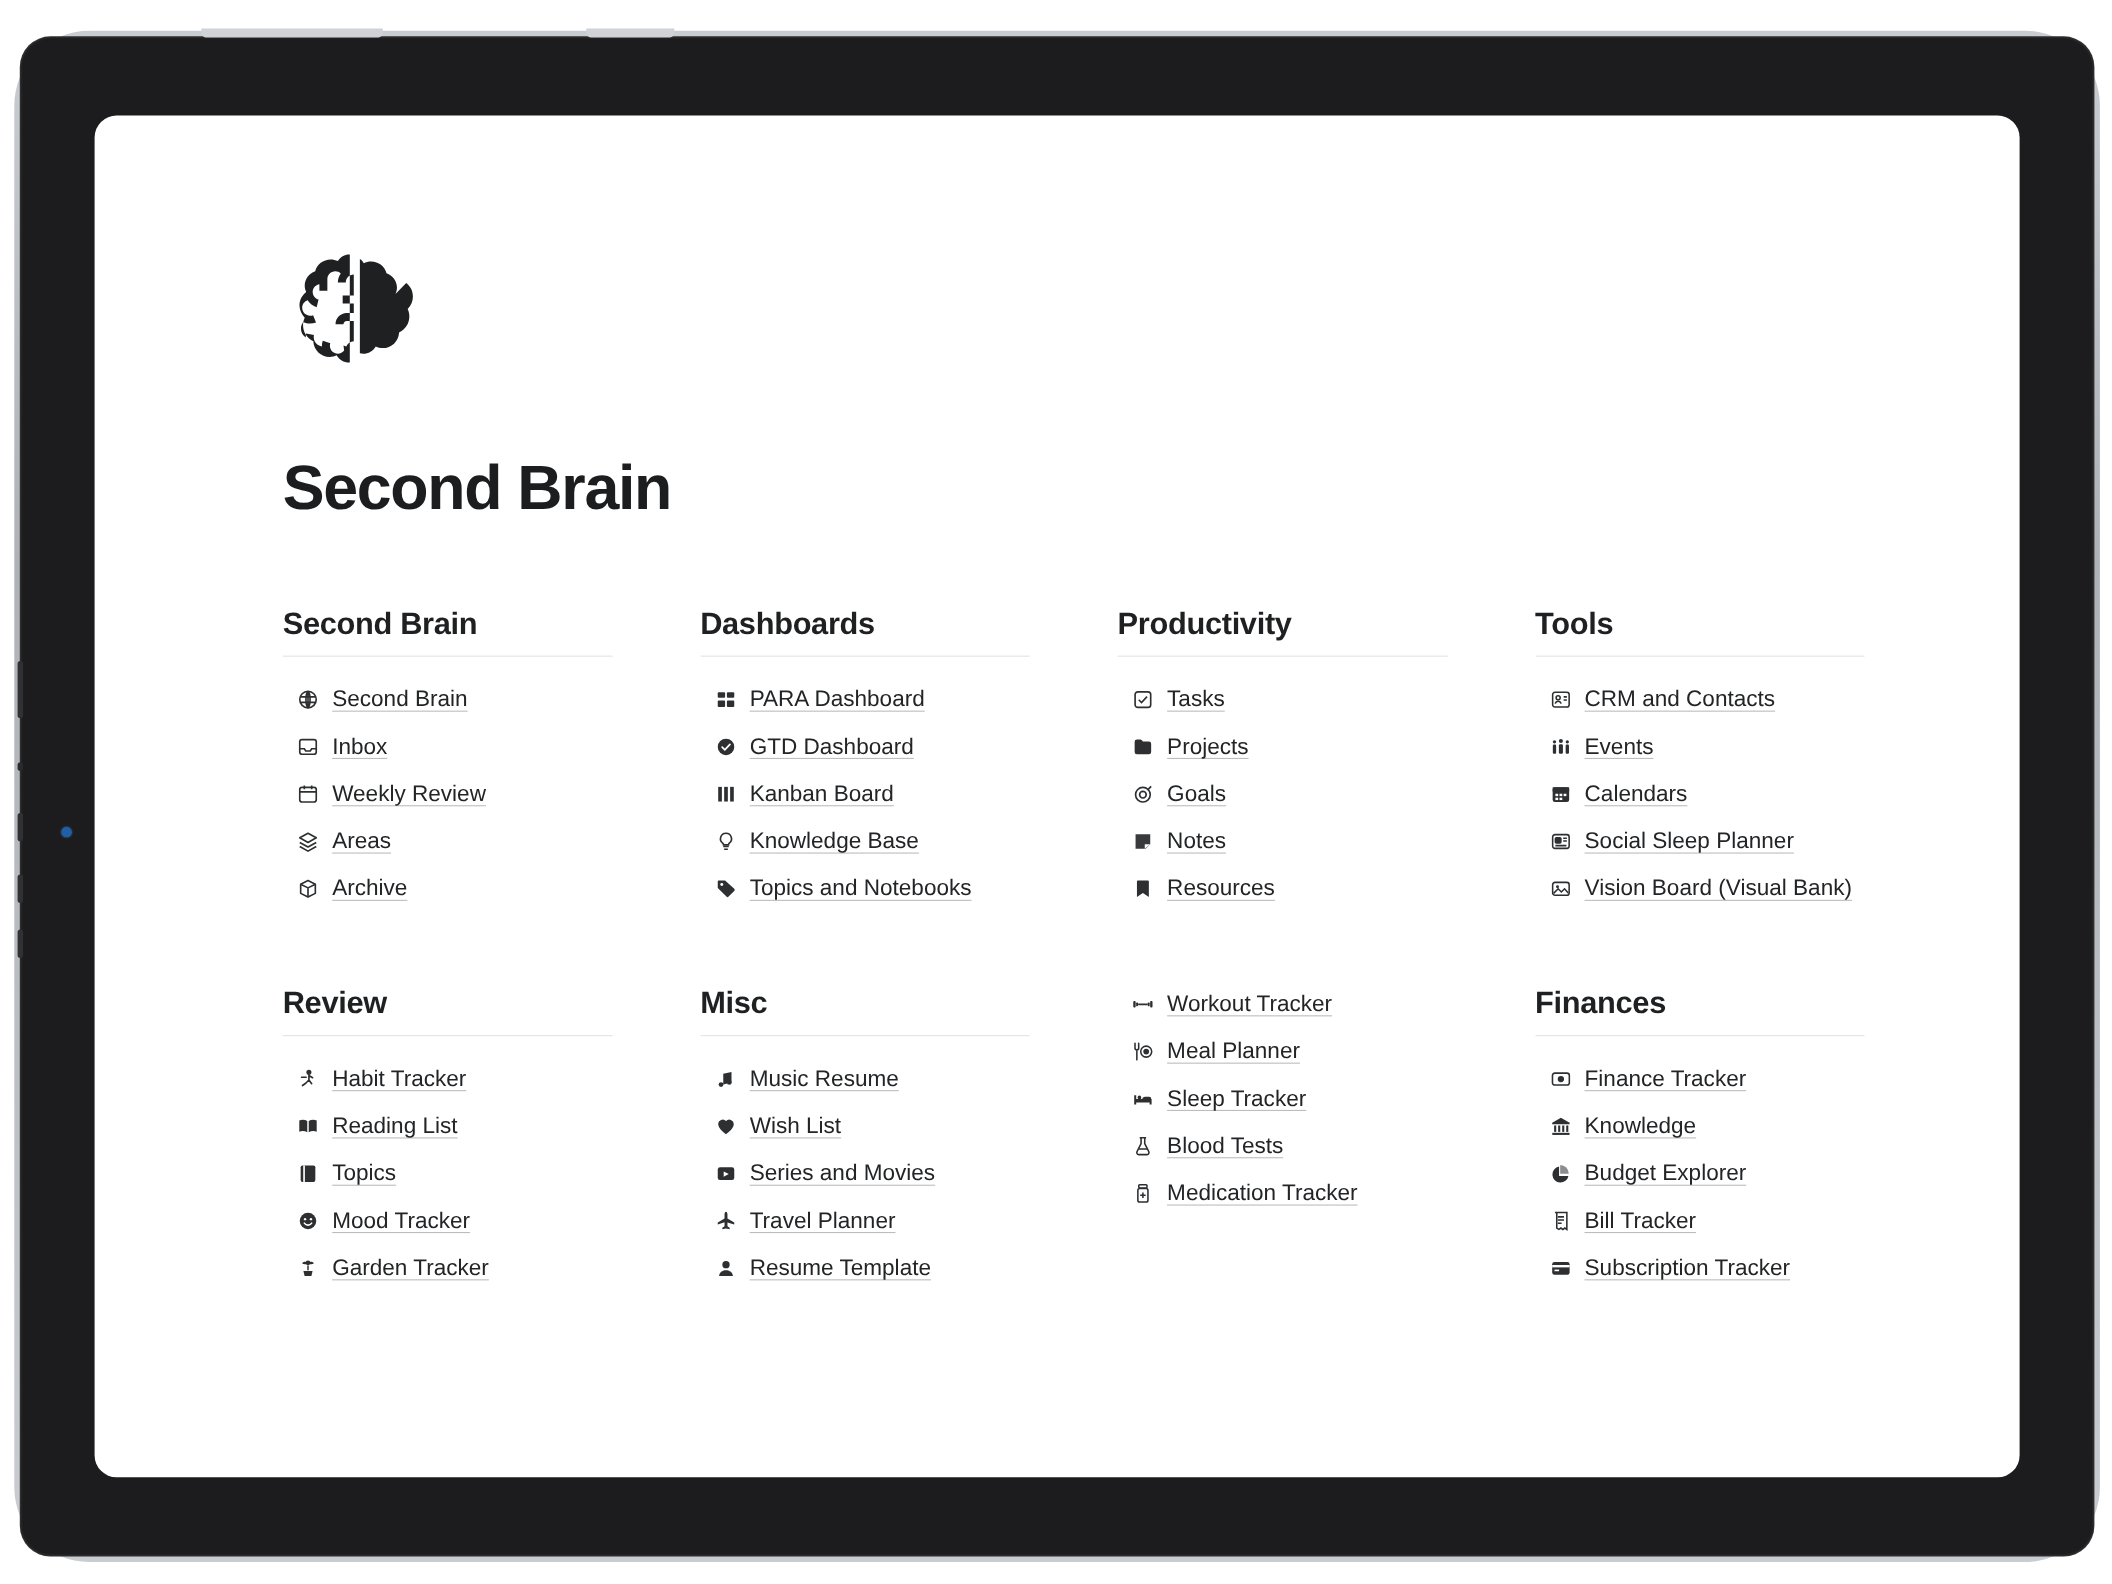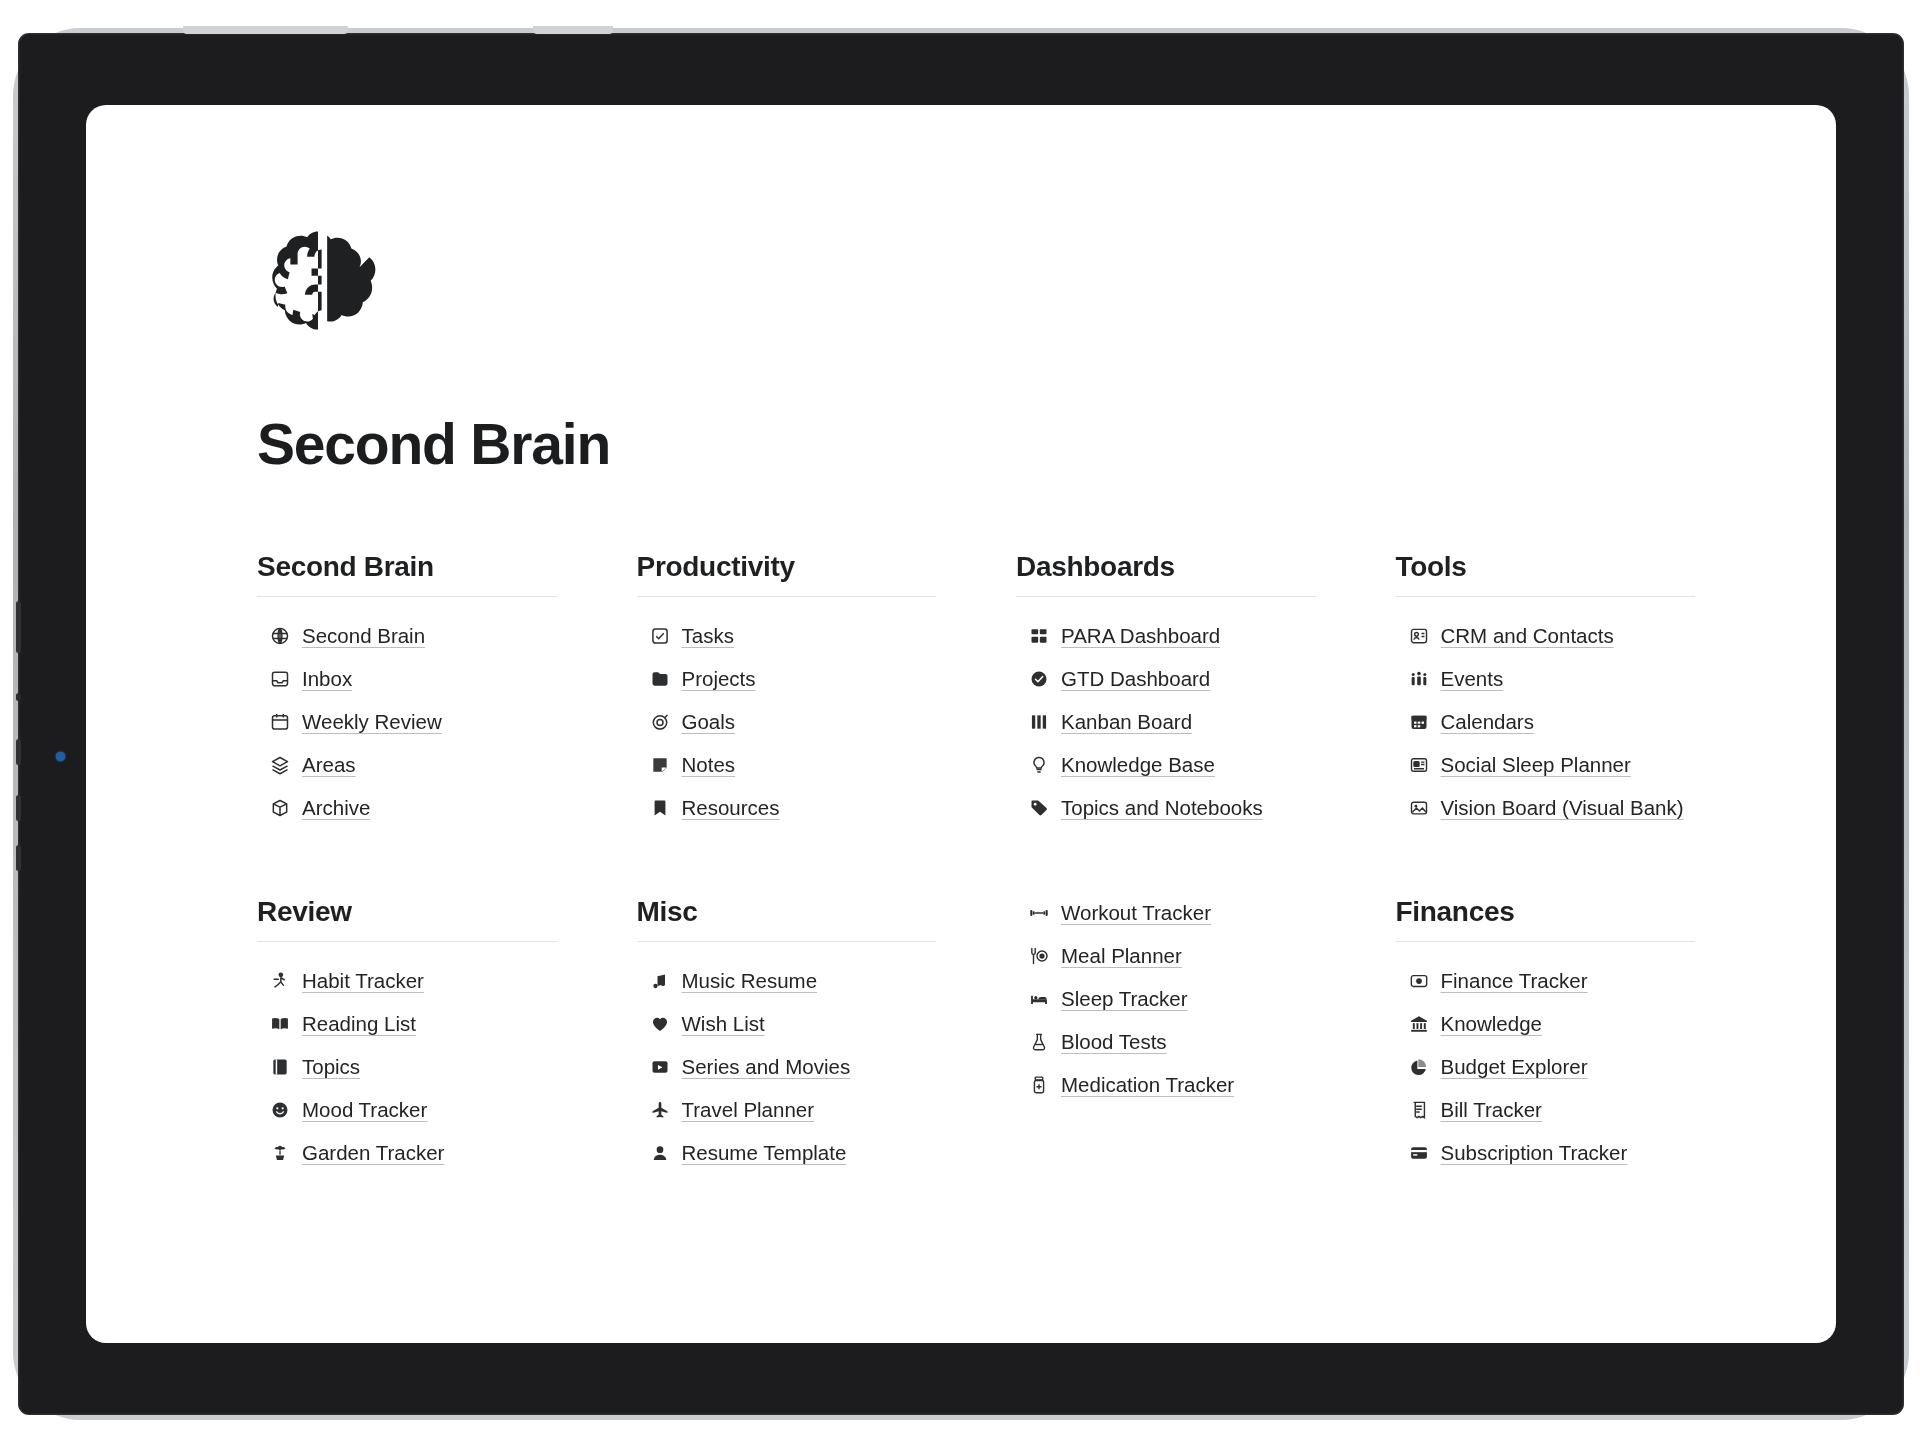--- a/index.html
+++ b/index.html
@@ -25,21 +25,21 @@
     width: 1896px;
     height: 1392px;
     border-radius: 68px;
     background: linear-gradient(180deg,#c9ccd0 0%, #aeb2b7 35%, #c9ccd0 100%);
     padding: 5px;
   }
   .device-body {
     position: relative;
     width: 100%;
     height: 100%;
-    border-radius: 11px;
+    border-radius: 28px;
     background: #1c1c1e;
     box-shadow: inset 0 0 3px rgba(255,255,255,0.25);
   }
   .device-screen {
     position: absolute;
     left: 68px;
     top: 72px;
     right: 68px;
     bottom: 72px;
     border-radius: 20px;
@@ -236,20 +236,74 @@
                           <path d="M12 3l8 4v10l-8 4-8-4V7l8-4z"></path>
                           <path d="M4 7l8 4 8-4M12 11v10"></path>
                         </svg>
                       </span>
                     <span class="link-text">Archive</span>
                   </li>
                 </ul>
               </div>
 
               <div class="col-group">
+                <div class="group-title">Dashboards</div>
+                <ul class="links">
+                  <li class="link-row">
+                    <span class="link-icon">
+                        <svg width="20" height="20" viewBox="0 0 24 24" fill="#2e2f31">
+                          <rect x="3" y="4" width="8" height="6" rx="1"></rect>
+                          <rect x="13" y="4" width="8" height="6" rx="1"></rect>
+                          <rect x="3" y="13" width="8" height="7" rx="1"></rect>
+                          <rect x="13" y="13" width="8" height="7" rx="1"></rect>
+                        </svg>
+                      </span>
+                    <span class="link-text">PARA Dashboard</span>
+                  </li>
+                  <li class="link-row">
+                    <span class="link-icon">
+                        <svg width="20" height="20" viewBox="0 0 24 24" fill="#2e2f31">
+                          <circle cx="12" cy="12" r="9"></circle>
+                          <path d="M7.8 12.3l2.9 2.9 5.6-6" stroke="#fff" stroke-width="1.9" fill="none" stroke-linecap="round"></path>
+                        </svg>
+                      </span>
+                    <span class="link-text">GTD Dashboard</span>
+                  </li>
+                  <li class="link-row">
+                    <span class="link-icon">
+                        <svg width="20" height="20" viewBox="0 0 24 24" fill="#2e2f31">
+                          <rect x="3.5" y="4" width="4" height="16"></rect>
+                          <rect x="10" y="4" width="4" height="16"></rect>
+                          <rect x="16.5" y="4" width="4" height="16"></rect>
+                        </svg>
+                      </span>
+                    <span class="link-text">Kanban Board</span>
+                  </li>
+                  <li class="link-row">
+                    <span class="link-icon">
+                        <svg width="20" height="20" viewBox="0 0 24 24" fill="none" stroke="#2e2f31" stroke-width="1.8">
+                          <path d="M9 17.5h6M10 20.5h4"></path>
+                          <path d="M12 3a6 6 0 0 0-3.6 10.8c.6.5.9 1.1.9 1.8h5.4c0-.7.3-1.3.9-1.8A6 6 0 0 0 12 3z"></path>
+                        </svg>
+                      </span>
+                    <span class="link-text">Knowledge Base</span>
+                  </li>
+                  <li class="link-row">
+                    <span class="link-icon">
+                        <svg width="20" height="20" viewBox="0 0 24 24" fill="#2e2f31">
+                          <path d="M11 3H4a1 1 0 0 0-1 1v7l9.5 9.5a1.6 1.6 0 0 0 2.3 0l6.2-6.2a1.6 1.6 0 0 0 0-2.3L11 3z"></path>
+                          <circle cx="7.4" cy="7.4" r="1.6" fill="#fff"></circle>
+                        </svg>
+                      </span>
+                    <span class="link-text">Topics and Notebooks</span>
+                  </li>
+                </ul>
+              </div>
+
+              <div class="col-group">
                 <div class="group-title">Productivity</div>
                 <ul class="links">
                   <li class="link-row">
                     <span class="link-icon">
                         <svg width="20" height="20" viewBox="0 0 24 24" fill="none" stroke="#2e2f31" stroke-width="1.8">
                           <rect x="3.5" y="3.5" width="17" height="17" rx="3"></rect>
                           <path d="M7.5 12.2l3 3 6-6.4"></path>
                         </svg>
                       </span>
                     <span class="link-text">Tasks</span>
@@ -281,74 +335,20 @@
                       </span>
                     <span class="link-text">Notes</span>
                   </li>
                   <li class="link-row">
                     <span class="link-icon">
                         <svg width="20" height="20" viewBox="0 0 24 24" fill="#2e2f31">
                           <path d="M6.5 3h11a1 1 0 0 1 1 1v17l-6.5-4.5L5.5 21V4a1 1 0 0 1 1-1z"></path>
                         </svg>
                       </span>
                     <span class="link-text">Resources</span>
-                  </li>
-                </ul>
-              </div>
-
-              <div class="col-group">
-                <div class="group-title">Dashboards</div>
-                <ul class="links">
-                  <li class="link-row">
-                    <span class="link-icon">
-                        <svg width="20" height="20" viewBox="0 0 24 24" fill="#2e2f31">
-                          <rect x="3" y="4" width="8" height="6" rx="1"></rect>
-                          <rect x="13" y="4" width="8" height="6" rx="1"></rect>
-                          <rect x="3" y="13" width="8" height="7" rx="1"></rect>
-                          <rect x="13" y="13" width="8" height="7" rx="1"></rect>
-                        </svg>
-                      </span>
-                    <span class="link-text">PARA Dashboard</span>
-                  </li>
-                  <li class="link-row">
-                    <span class="link-icon">
-                        <svg width="20" height="20" viewBox="0 0 24 24" fill="#2e2f31">
-                          <circle cx="12" cy="12" r="9"></circle>
-                          <path d="M7.8 12.3l2.9 2.9 5.6-6" stroke="#fff" stroke-width="1.9" fill="none" stroke-linecap="round"></path>
-                        </svg>
-                      </span>
-                    <span class="link-text">GTD Dashboard</span>
-                  </li>
-                  <li class="link-row">
-                    <span class="link-icon">
-                        <svg width="20" height="20" viewBox="0 0 24 24" fill="#2e2f31">
-                          <rect x="3.5" y="4" width="4" height="16"></rect>
-                          <rect x="10" y="4" width="4" height="16"></rect>
-                          <rect x="16.5" y="4" width="4" height="16"></rect>
-                        </svg>
-                      </span>
-                    <span class="link-text">Kanban Board</span>
-                  </li>
-                  <li class="link-row">
-                    <span class="link-icon">
-                        <svg width="20" height="20" viewBox="0 0 24 24" fill="none" stroke="#2e2f31" stroke-width="1.8">
-                          <path d="M9 17.5h6M10 20.5h4"></path>
-                          <path d="M12 3a6 6 0 0 0-3.6 10.8c.6.5.9 1.1.9 1.8h5.4c0-.7.3-1.3.9-1.8A6 6 0 0 0 12 3z"></path>
-                        </svg>
-                      </span>
-                    <span class="link-text">Knowledge Base</span>
-                  </li>
-                  <li class="link-row">
-                    <span class="link-icon">
-                        <svg width="20" height="20" viewBox="0 0 24 24" fill="#2e2f31">
-                          <path d="M11 3H4a1 1 0 0 0-1 1v7l9.5 9.5a1.6 1.6 0 0 0 2.3 0l6.2-6.2a1.6 1.6 0 0 0 0-2.3L11 3z"></path>
-                          <circle cx="7.4" cy="7.4" r="1.6" fill="#fff"></circle>
-                        </svg>
-                      </span>
-                    <span class="link-text">Topics and Notebooks</span>
                   </li>
                 </ul>
               </div>
 
               <div class="col-group">
                 <div class="group-title">Tools</div>
                 <ul class="links">
                   <li class="link-row">
                     <span class="link-icon">
                         <svg width="20" height="20" viewBox="0 0 24 24" fill="none" stroke="#2e2f31" stroke-width="1.7">

